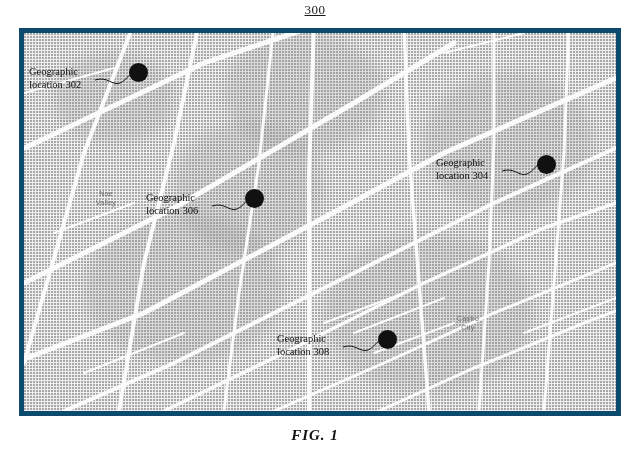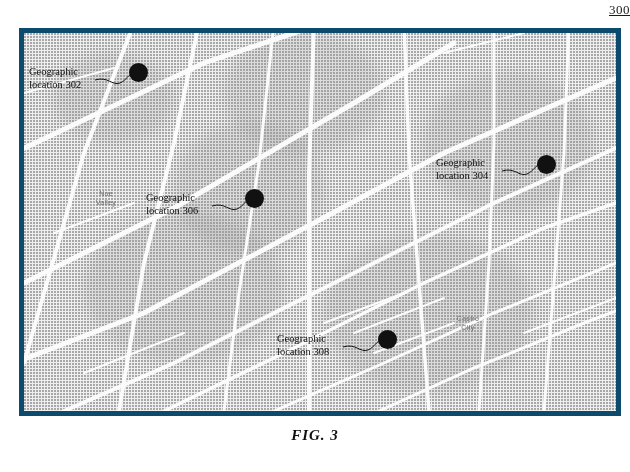--- a/index.html
+++ b/index.html
@@ -13,21 +13,21 @@
     position: relative;
     font-family: "Liberation Serif", serif;
     overflow: hidden;
   }
 
   #figure-number {
     position: absolute;
     top: 2px;
     left: 0;
     width: 630px;
-    text-align: right;
+    text-align: center;
     font-family: "Liberation Serif", serif;
     font-size: 13px;
     color: #1a1a1a;
     text-decoration: underline;
     letter-spacing: 0.5px;
   }
 
   #map-frame {
     position: absolute;
     left: 19px;
@@ -181,13 +181,13 @@
 location 302</div>
   <div class="callout" style="left:412px; top:123px;">Geographic
 location 304</div>
   <div class="callout" style="left:122px; top:158px;">Geographic
 location 306</div>
   <div class="callout" style="left:253px; top:299px;">Geographic
 location 308</div>
 
 </div>
 
-<div id="fig-caption">FIG. 3</div>
+<div id="fig-caption">FIG. 1</div>
 
 </body></html>

